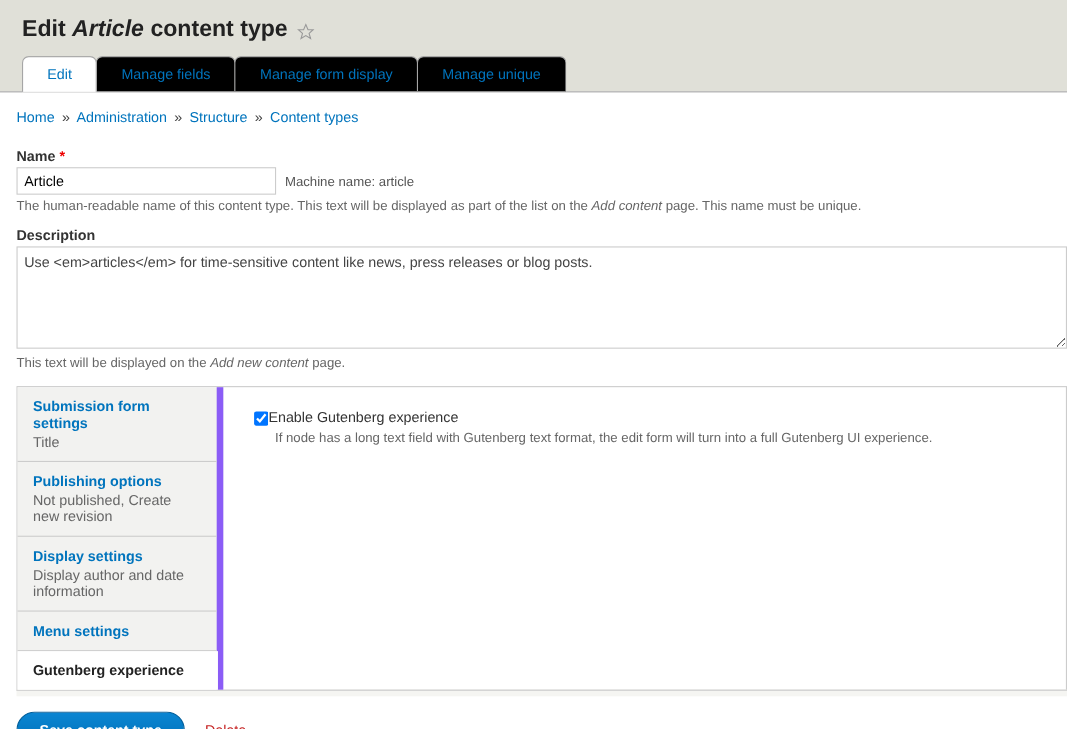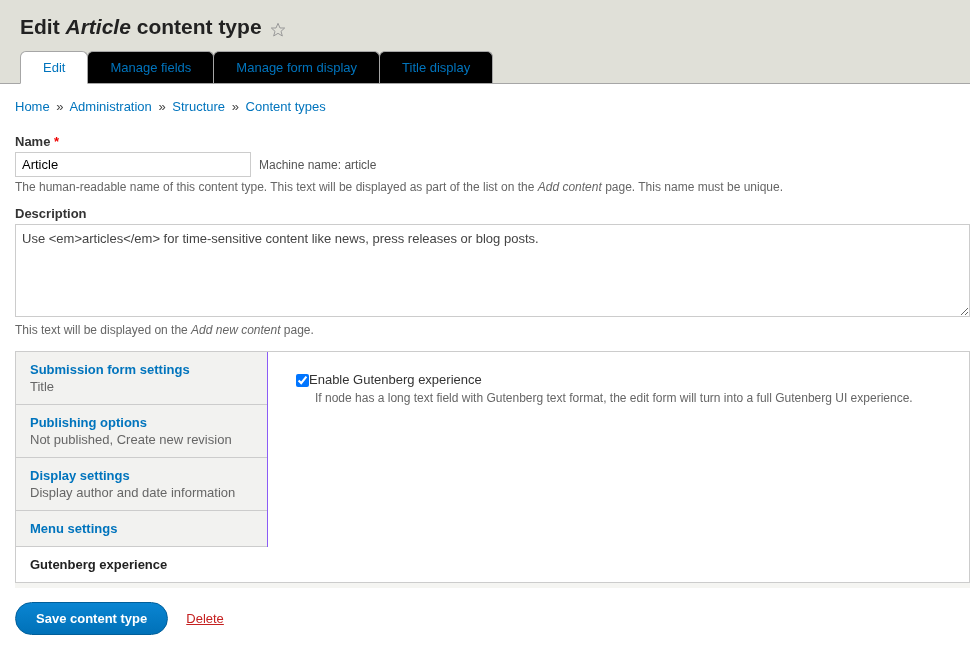--- a/index.html
+++ b/index.html
@@ -121,23 +121,23 @@
       font-family: inherit;
       resize: vertical;
       color: #444;
     }
     .vertical-tabs {
       display: flex;
       border: 1px solid #ccc;
       margin-top: 14px;
     }
     .vtabs-menu {
-      width: 252px;
+      width: 187px;
       background: #f2f2f0;
-      border-right: 1px solid #8b5cf6;
+      border-right: 6px solid #8b5cf6;
     }
     .vtab-item {
       padding: 10px 14px;
       border-bottom: 1px solid #ccc;
       cursor: pointer;
     }
     .vtab-item.selected {
       background: #fff;
       border-right: 1px solid #fff;
       margin-right: -1px;
@@ -223,21 +223,21 @@
     <span class="star-icon">
       <svg viewBox="0 0 24 24" fill="none" stroke="currentColor" stroke-width="1.5">
         <polygon points="12,2 15,9 22,9 16.5,14 18.5,21 12,17 5.5,21 7.5,14 2,9 9,9"></polygon>
       </svg>
     </span>
   </h1>
   <div class="tabs">
     <a class="tab active">Edit</a>
     <a class="tab">Manage fields</a>
     <a class="tab">Manage form display</a>
-    <a class="tab">Title display</a>
+    <a class="tab">Manage unique</a>
   </div>
 </div>
 <div class="header-border"></div>
 
 <div class="content">
 
   <div class="breadcrumb">
     <a href="#">Home</a>
     <span class="sep">»</span>
     <a href="#">Administration</a>

